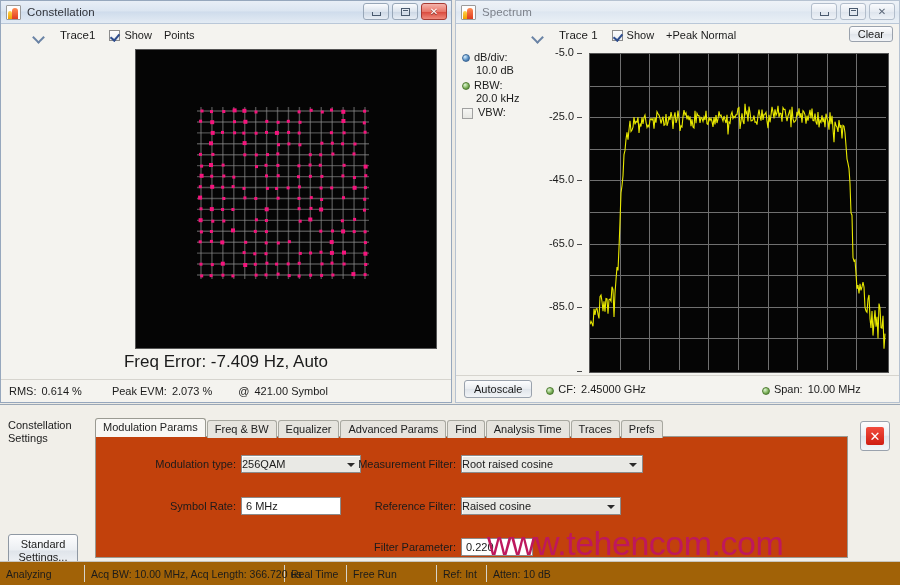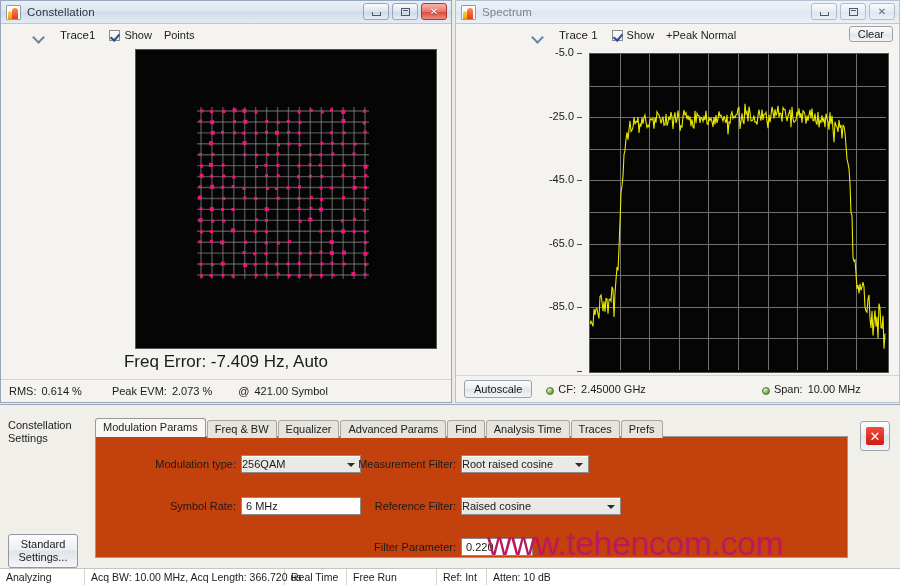--- a/index.html
+++ b/index.html
@@ -174,22 +174,22 @@
     line-height:13px;
   }
   .watermark{
     position:absolute;left:487px;top:524px;font-size:34px;color:#be185d;
     font-family:"Liberation Sans",sans-serif;letter-spacing:-.5px;z-index:5;
     pointer-events:none;
   }
 
   
   #status-bar{
-    position:absolute;left:0;bottom:0;width:900px;height:17px;
-    background:#ffffff;border-top:1px solid #c8c5bd;
+    position:absolute;left:0;bottom:0;width:900px;height:24px;
+    background:#a16207;border-top:1px solid #c8c5bd;
     display:flex;align-items:center;font-size:10.5px;box-sizing:border-box;
   }
   .sb-cell{height:17px;display:flex;align-items:center;padding:0 6px;
            border-right:1px solid #d6d3cb;box-sizing:border-box;white-space:nowrap;}
   .sb-cell.noborder{border-right:none;}
 </style>
 </head>
 <body>
 
 <div class="window" id="constellation-window">
@@ -466,20 +466,36 @@
     <div class="trace-label">Trace 1</div>
     <div class="chk-wrap">
       <span class="chk on"></span>
       <span>Show</span>
     </div>
     <div>+Peak Normal</div>
     <div class="small-btn" style="position:absolute;right:6px;top:2px;">Clear</div>
   </div>
 
   <div class="spc-body">
+    <div class="param-list">
+      <div class="param-row">
+        <span class="dot-ico"></span>
+        <span class="param-key">dB/div:</span>
+      </div>
+      <div class="param-val">10.0 dB</div>
+      <div class="param-row" style="margin-top:3px">
+        <span class="dot-ico green"></span>
+        <span class="param-key">RBW:</span>
+      </div>
+      <div class="param-val">20.0 kHz</div>
+      <div class="param-row" style="margin-top:2px">
+        <span class="chk-sq"></span>
+        <span class="param-key">VBW:</span>
+      </div>
+    </div>
 
     <div class="y-labels" id="spectrum-y-labels">
         <div class="y-lab" style="top: 1px;">-5.0</div>
         <div class="y-tick" style="top: 8px;"></div>
         <div class="y-lab" style="top: 64.6px;">-25.0</div>
         <div class="y-tick" style="top: 71.6px;"></div>
         <div class="y-lab" style="top: 128.2px;">-45.0</div>
         <div class="y-tick" style="top: 135.2px;"></div>
         <div class="y-lab" style="top: 191.8px;">-65.0</div>
         <div class="y-tick" style="top: 198.8px;"></div>
@@ -551,26 +567,26 @@
     <div class="field" style="left:30px;top:18px;">
       <span class="field-label" style="width:110px">Modulation type:</span>
       <span class="combo" style="width:120px">
         <span>256QAM</span>
         <span class="arw"></span>
       </span>
     </div>
 
     <div class="field" style="left:30px;top:60px;">
       <span class="field-label" style="width:110px">Symbol Rate:</span>
-      <span class="txtin" style="width:120px">6 MHz</span>
+      <span class="txtin" style="width:100px">6 MHz</span>
     </div>
 
     <div class="field" style="left:245px;top:18px;">
       <span class="field-label" style="width:115px">Measurement Filter:</span>
-      <span class="combo" style="width:128px">
+      <span class="combo" style="width:182px">
         <span>Root raised cosine</span>
         <span class="arw"></span>
       </span>
     </div>
 
     <div class="field" style="left:245px;top:60px;">
       <span class="field-label" style="width:115px">Reference Filter:</span>
       <span class="combo" style="width:160px">
         <span>Raised cosine</span>
         <span class="arw"></span>

